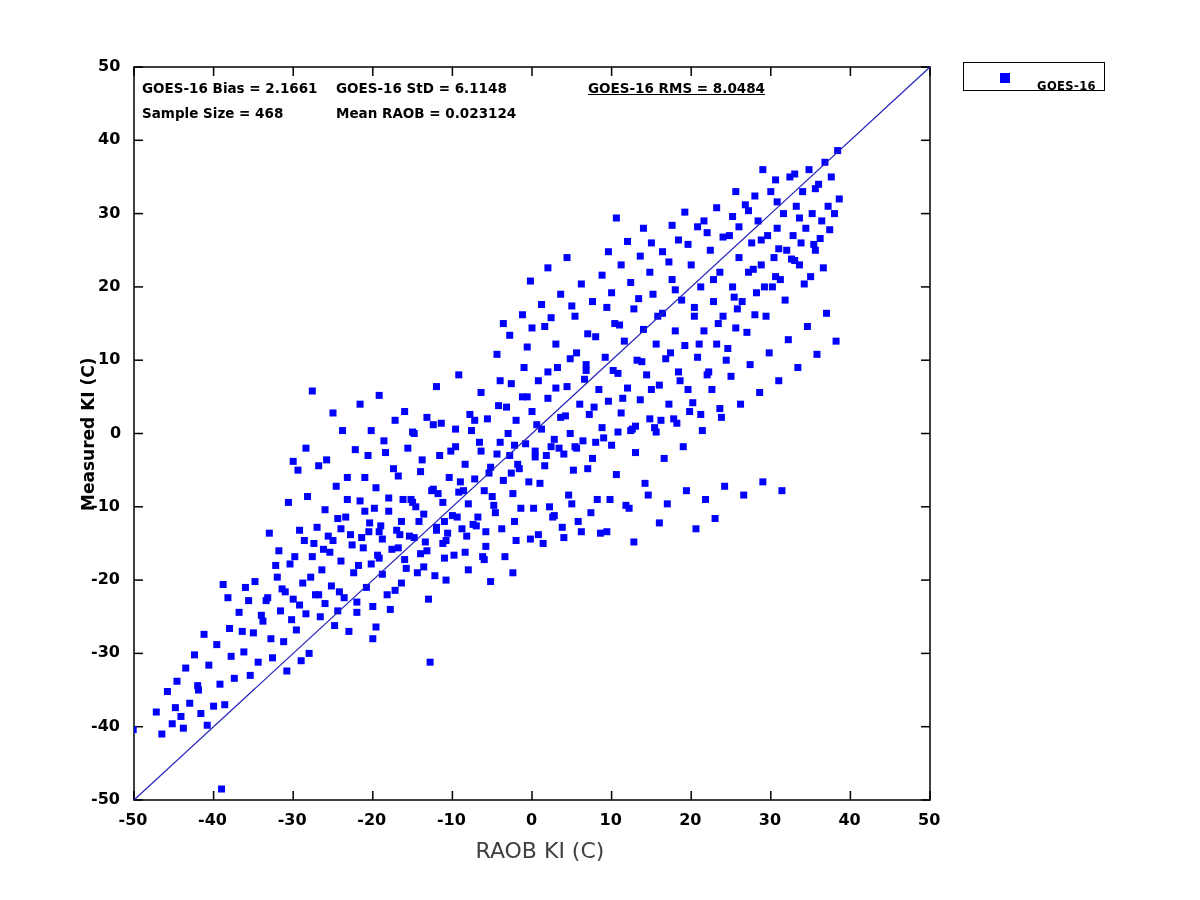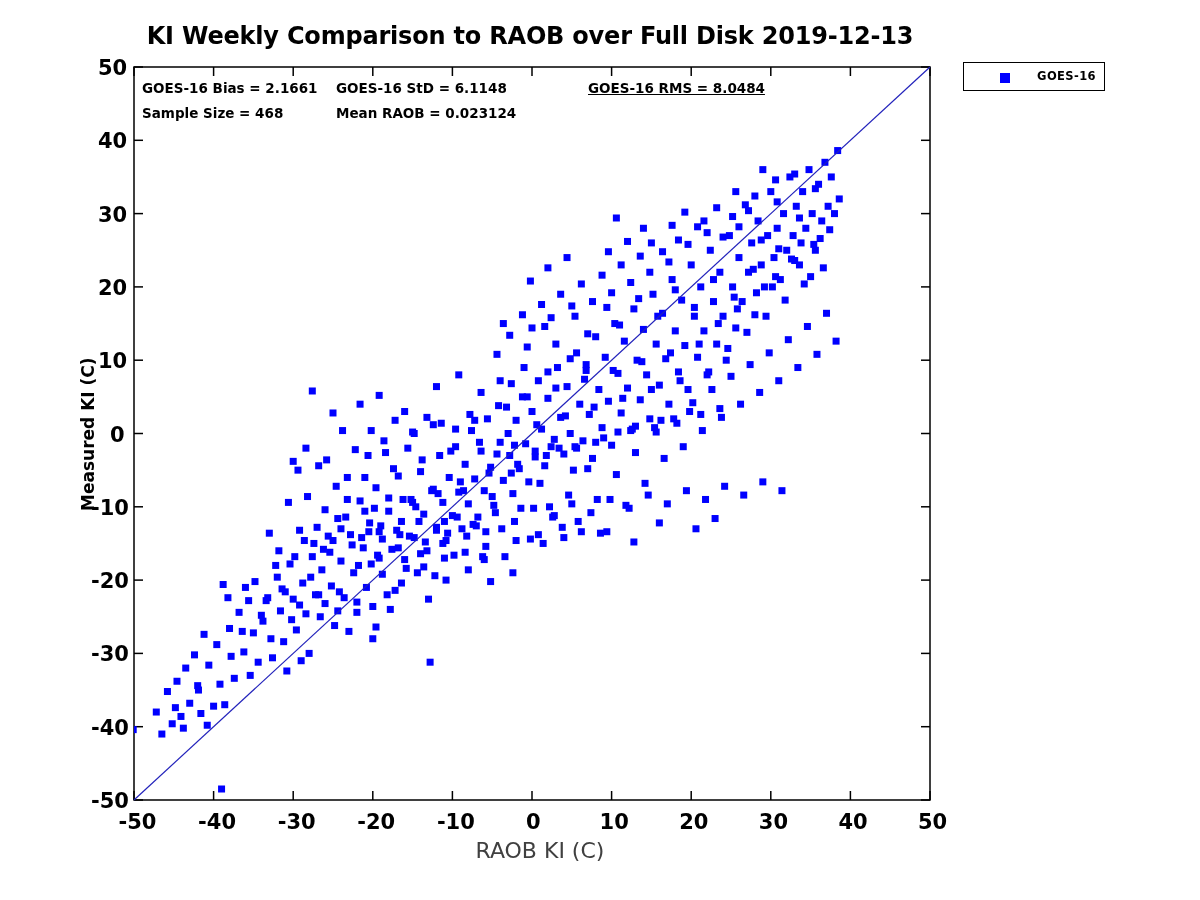--- a/index.html
+++ b/index.html
@@ -29,21 +29,21 @@
   .stat-text {
     position: absolute;
     font-size: 13.5px;
     font-weight: bold;
     color: #000000;
     white-space: nowrap;
     font-family: "DejaVu Sans", sans-serif;
   }
   .tick-label {
     position: absolute;
-    font-size: 21px;
+    font-size: 16px;
     font-weight: bold;
     color: #000000;
     white-space: nowrap;
     font-family: "DejaVu Sans", sans-serif;
   }
   #xaxis-title {
     position: absolute;
     font-size: 22px;
     font-weight: normal;
     color: #404040;
@@ -69,34 +69,33 @@
     box-sizing: border-box;
   }
   #legend-swatch {
     position: absolute;
     left: 36px; top: 10px;
     width: 10px; height: 10px;
     background: #0000ff;
   }
   #legend-label {
     position: absolute;
-    right: 8px; top: 6px;
+    right: 8px; top: 16px;
     font-size: 11.5px;
     font-weight: bold;
     color: #000000;
     letter-spacing: 0.4px;
     font-family: "DejaVu Sans", sans-serif;
   }
 </style>
 </head>
 <body>
 
 <div id="stage">
 
-  <div id="plot-title">KI Weekly Comparison to RAOB over Full Disk 2019-12-13</div>
 
   <svg id="chart-svg" width="1200" height="900">
     <rect id="plot-frame" x="134" y="67" width="796" height="733" fill="#ffffff" stroke="#000000" stroke-width="1.5"></rect>
     <g id="x-ticks">
         <line x1="134" y1="800" x2="134" y2="791" stroke="#000000" stroke-width="1.5"></line>
         <line x1="134" y1="67" x2="134" y2="76" stroke="#000000" stroke-width="1.5"></line>
         <line x1="213.60000000000002" y1="800" x2="213.60000000000002" y2="791" stroke="#000000" stroke-width="1.5"></line>
         <line x1="213.60000000000002" y1="67" x2="213.60000000000002" y2="76" stroke="#000000" stroke-width="1.5"></line>
         <line x1="293.20000000000005" y1="800" x2="293.20000000000005" y2="791" stroke="#000000" stroke-width="1.5"></line>
         <line x1="293.20000000000005" y1="67" x2="293.20000000000005" y2="76" stroke="#000000" stroke-width="1.5"></line>

